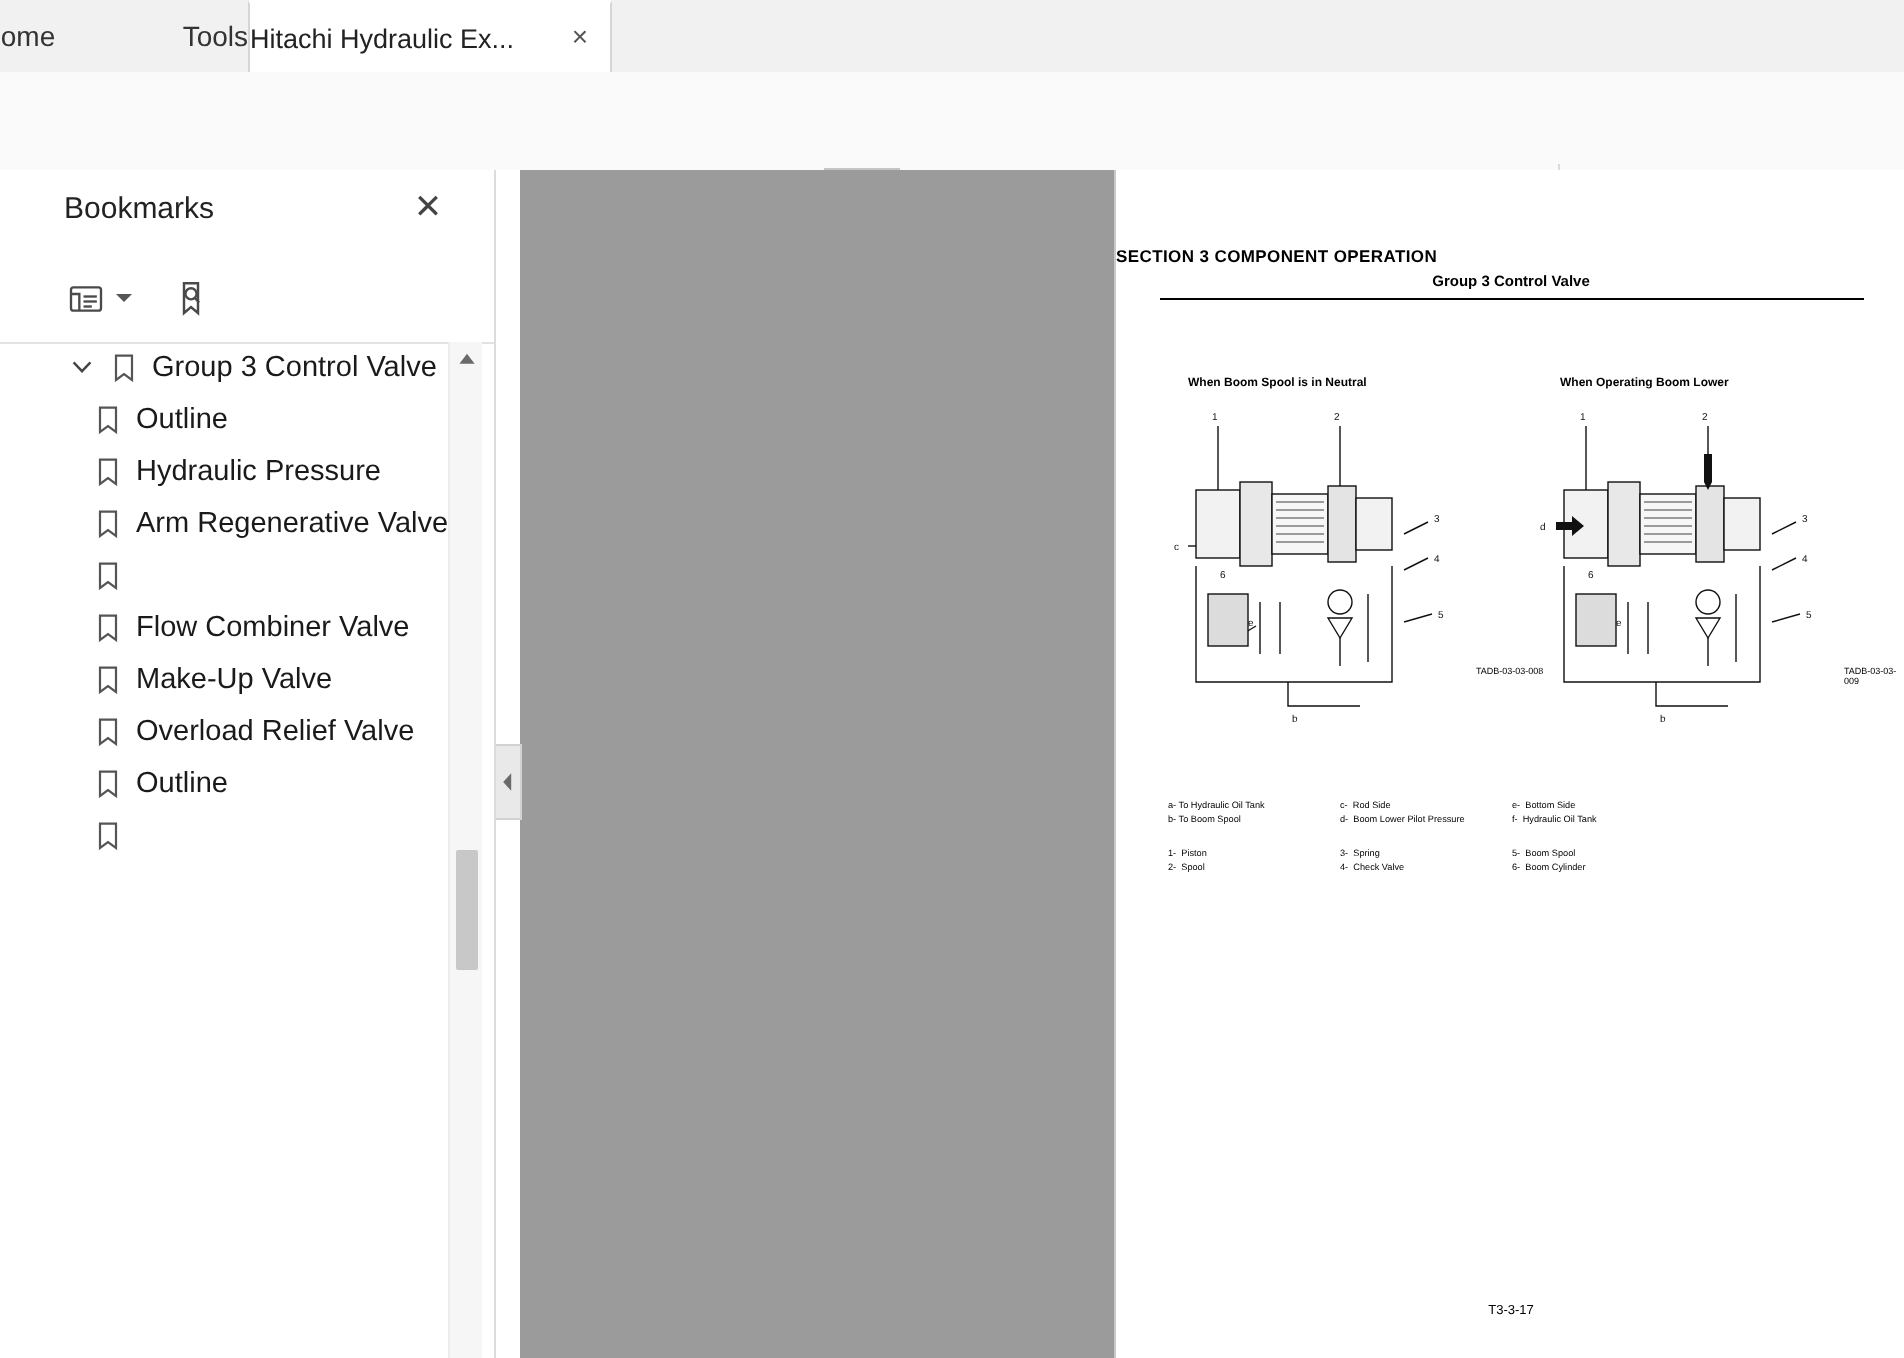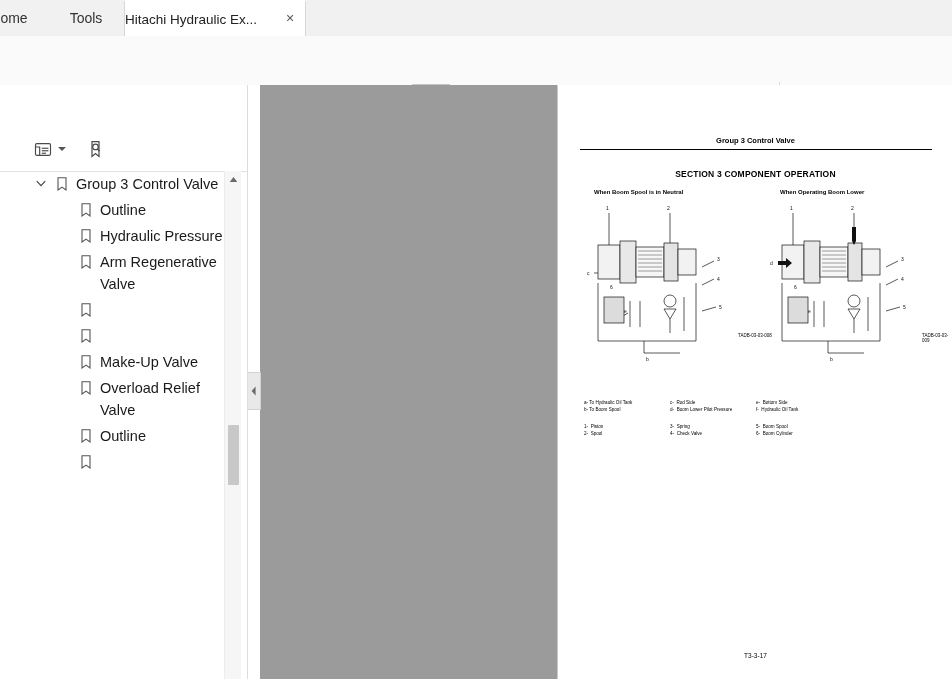--- a/index.html
+++ b/index.html
@@ -39,21 +39,21 @@
   }
   .tab-home {
     left: -20px;
     width: 68px;
     justify-content: center;
     background: #f1f1f1;
   }
   .tab-tools {
     left: 48px;
     width: 76px;
-    justify-content: center;
+    justify-content: flex-end;
     background: #f1f1f1;
   }
   .tab-doc {
     left: 124px;
     width: 182px;
     background: #ffffff;
     border-left: 1px solid #d6d6d6;
     border-right: 1px solid #d6d6d6;
     border-top: 2px solid #ffffff;
     padding-left: 0;
@@ -256,21 +256,21 @@
     font-size: 14.5px;
     color: #1a1a1a;
     line-height: 22px;
     padding: 0 4px;
   }
   .bm-label.selected {
     background: #bfe0f5;
     outline: 1px solid #5aa7d6;
   }
   .lvl0 { padding-left: 30px; }
-  .lvl1 { padding-left: 54px; }
+  .lvl1 { padding-left: 22px; }
 
   .bm-scrollbar {
     position: absolute;
     top: 86px;
     left: 224px;
     width: 16px;
     height: 593px;
     background: #f6f6f6;
     border-left: 1px solid #ececec;
   }
@@ -340,26 +340,24 @@
     position: absolute;
     top: 0; left: 0;
     width: 395px;
     height: 594px;
   }
   .doc-head-title {
     position: absolute;
     top: 38px;
     left: 0;
     width: 395px;
-    text-align: center;
     font-size: 8.5px;
     font-weight: bold;
     color: #000;
     letter-spacing: 0.2px;
-    margin-top: 46px;
   }
   .doc-head-sub {
     position: absolute;
     top: 51px;
     left: 0;
     width: 395px;
     text-align: center;
     font-size: 7.5px;
     font-weight: bold;
     color: #000;
@@ -533,20 +531,24 @@
 
     <div class="tb-icon" style="left:908px;">
       <svg width="21" height="21" viewBox="0 0 24 24" fill="none" stroke="#4a4a4a" stroke-width="1.5">
         <path d="M4 5h16v11H9.5L5.5 19.5V16H4z"></path>
       </svg>
     </div>
   </div>
 
   <div class="sidebar">
 
+    <div class="sidebar-header">
+      <div class="sidebar-title">Bookmarks</div>
+      <div class="sidebar-close">✕</div>
+    </div>
 
     <div class="sidebar-tools">
       <div class="st-btn" style="left:28px;">
         <svg width="20" height="17" viewBox="0 0 24 20" fill="none" stroke="#4a4a4a" stroke-width="1.4">
           <rect x="3" y="3" width="18" height="14" rx="1.5"></rect>
           <path d="M3 7h5v10"></path>
             <path d="M10.5 8.5h8"></path>
             <path d="M10.5 11.5h8"></path>
             <path d="M10.5 14.5h5"></path>
         </svg>
@@ -610,20 +612,21 @@
             </svg>
           </span>
         </div>
         <div class="bm-item lvl1">
           <span class="bm-caret"></span>
           <span class="bm-icon">
             <svg width="10" height="14" viewBox="0 0 10 14">
               <path d="M1 0.8h8v12.2L5 10.1 1 13z" fill="none" stroke="#555" stroke-width="1.1"></path>
             </svg>
           </span>
+          <span class="bm-label">Flow Combiner Valve</span>
         </div>
         <div class="bm-item lvl1">
           <span class="bm-caret"></span>
           <span class="bm-icon">
             <svg width="10" height="14" viewBox="0 0 10 14">
               <path d="M1 0.8h8v12.2L5 10.1 1 13z" fill="none" stroke="#555" stroke-width="1.1"></path>
             </svg>
           </span>
           <span class="bm-label">Make-Up Valve</span>
         </div>

